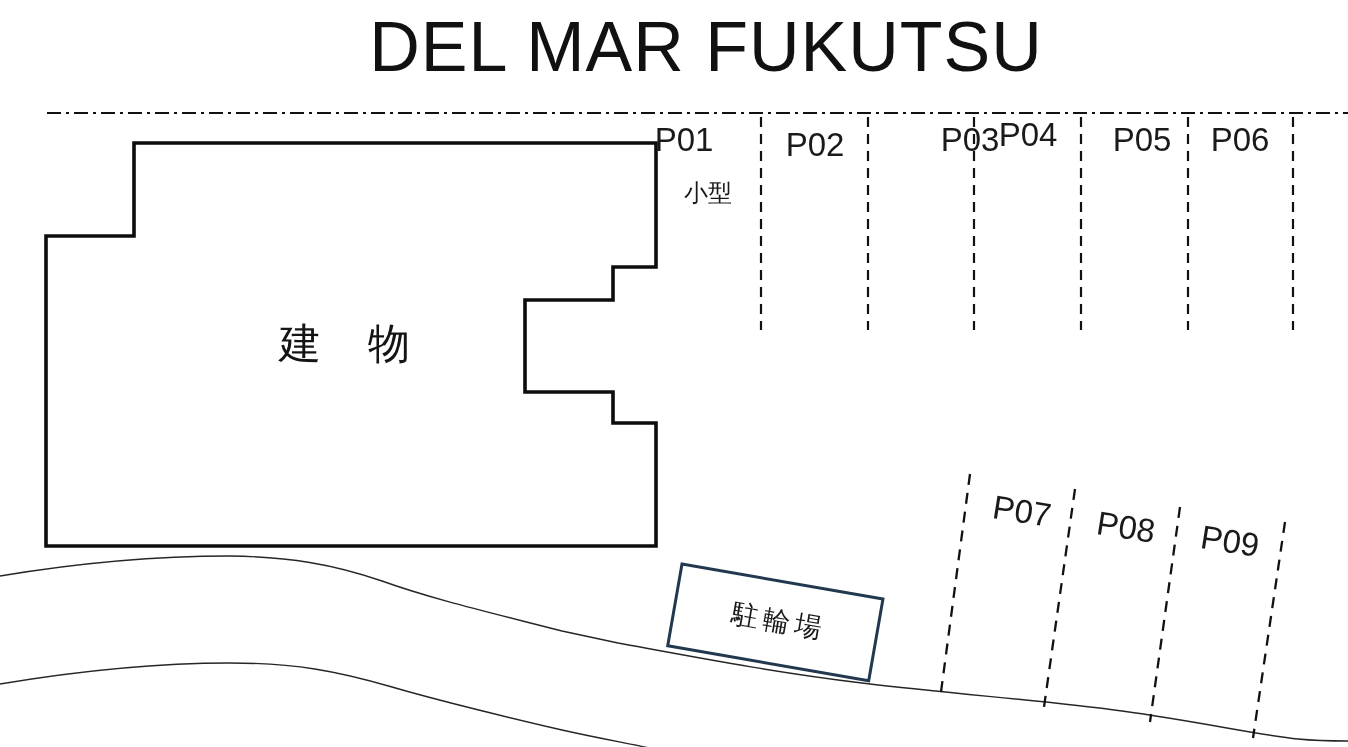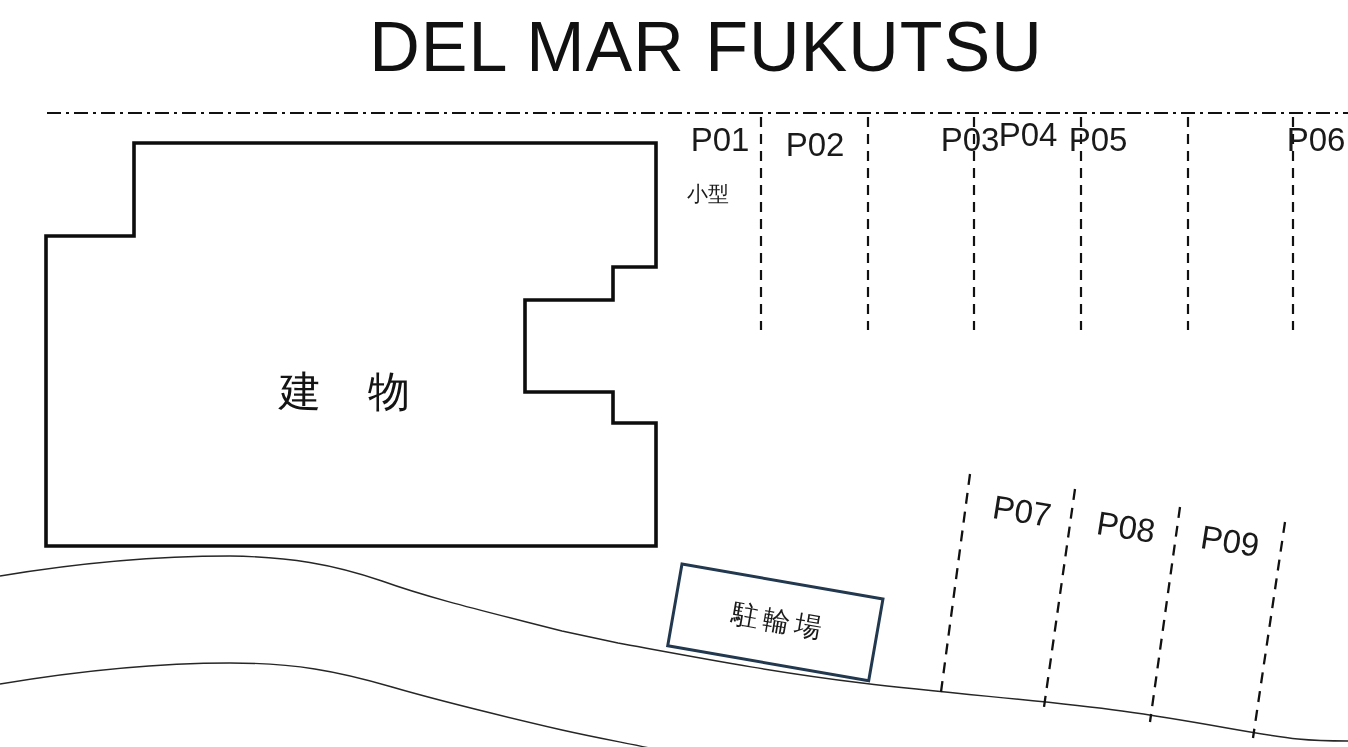--- a/index.html
+++ b/index.html
@@ -12,25 +12,25 @@
     position:absolute;left:706px;top:47px;transform:translate(-50%,-50%);
     font-size:70px;font-weight:300;letter-spacing:1px;color:#111;white-space:nowrap;
   }
   .space-label{
     position:absolute;transform:translate(-50%,-50%);
     font-size:33px;color:#1a1a1a;white-space:nowrap;line-height:1;
   }
   .space-label.rot{transform:translate(-50%,-50%) rotate(9deg);}
   .space-note{
     position:absolute;transform:translate(-50%,-50%);
-    font-size:21px;color:#1a1a1a;white-space:nowrap;line-height:1;
+    font-size:24px;color:#1a1a1a;white-space:nowrap;line-height:1;
   }
   .building-label{
     position:absolute;left:279px;top:323px;font-size:42px;color:#141414;
-    letter-spacing:47px;white-space:nowrap;line-height:1;margin-top:48px;
+    letter-spacing:47px;white-space:nowrap;line-height:1;
   }
   .bike-label{
     position:absolute;left:779px;top:622px;
     transform:translate(-50%,-50%) rotate(9.9deg);
     font-size:27px;letter-spacing:5px;color:#1a1a1a;white-space:nowrap;line-height:1;
   }
 </style>
 </head>
 <body>
 
@@ -68,26 +68,26 @@
 
     <g transform="rotate(9.9 682 564)">
       <rect x="682" y="564" width="204" height="83" fill="#ffffff" stroke="#22384f" stroke-width="3"></rect>
     </g>
   </svg>
 
   <div class="page-title">DEL MAR FUKUTSU</div>
 
   <div class="building-label">建物</div>
 
-  <div class="space-label" style="left:720px;top:139px">P01</div>
+  <div class="space-label" style="left:684px;top:139px">P01</div>
   <div class="space-label" style="left:815px;top:144px">P02</div>
   <div class="space-label" style="left:970px;top:139px">P03</div>
   <div class="space-label" style="left:1028px;top:134px">P04</div>
-  <div class="space-label" style="left:1098px;top:139px">P05</div>
-  <div class="space-label" style="left:1316px;top:139px">P06</div>
+  <div class="space-label" style="left:1142px;top:139px">P05</div>
+  <div class="space-label" style="left:1240px;top:139px">P06</div>
 
   <div class="space-note" style="left:708px;top:193px">小型</div>
 
   <div class="space-label rot" style="left:1022px;top:511px">P07</div>
   <div class="space-label rot" style="left:1126px;top:527px">P08</div>
   <div class="space-label rot" style="left:1230px;top:541px">P09</div>
 
   <div class="bike-label">駐輪場</div>
 
 </div>

